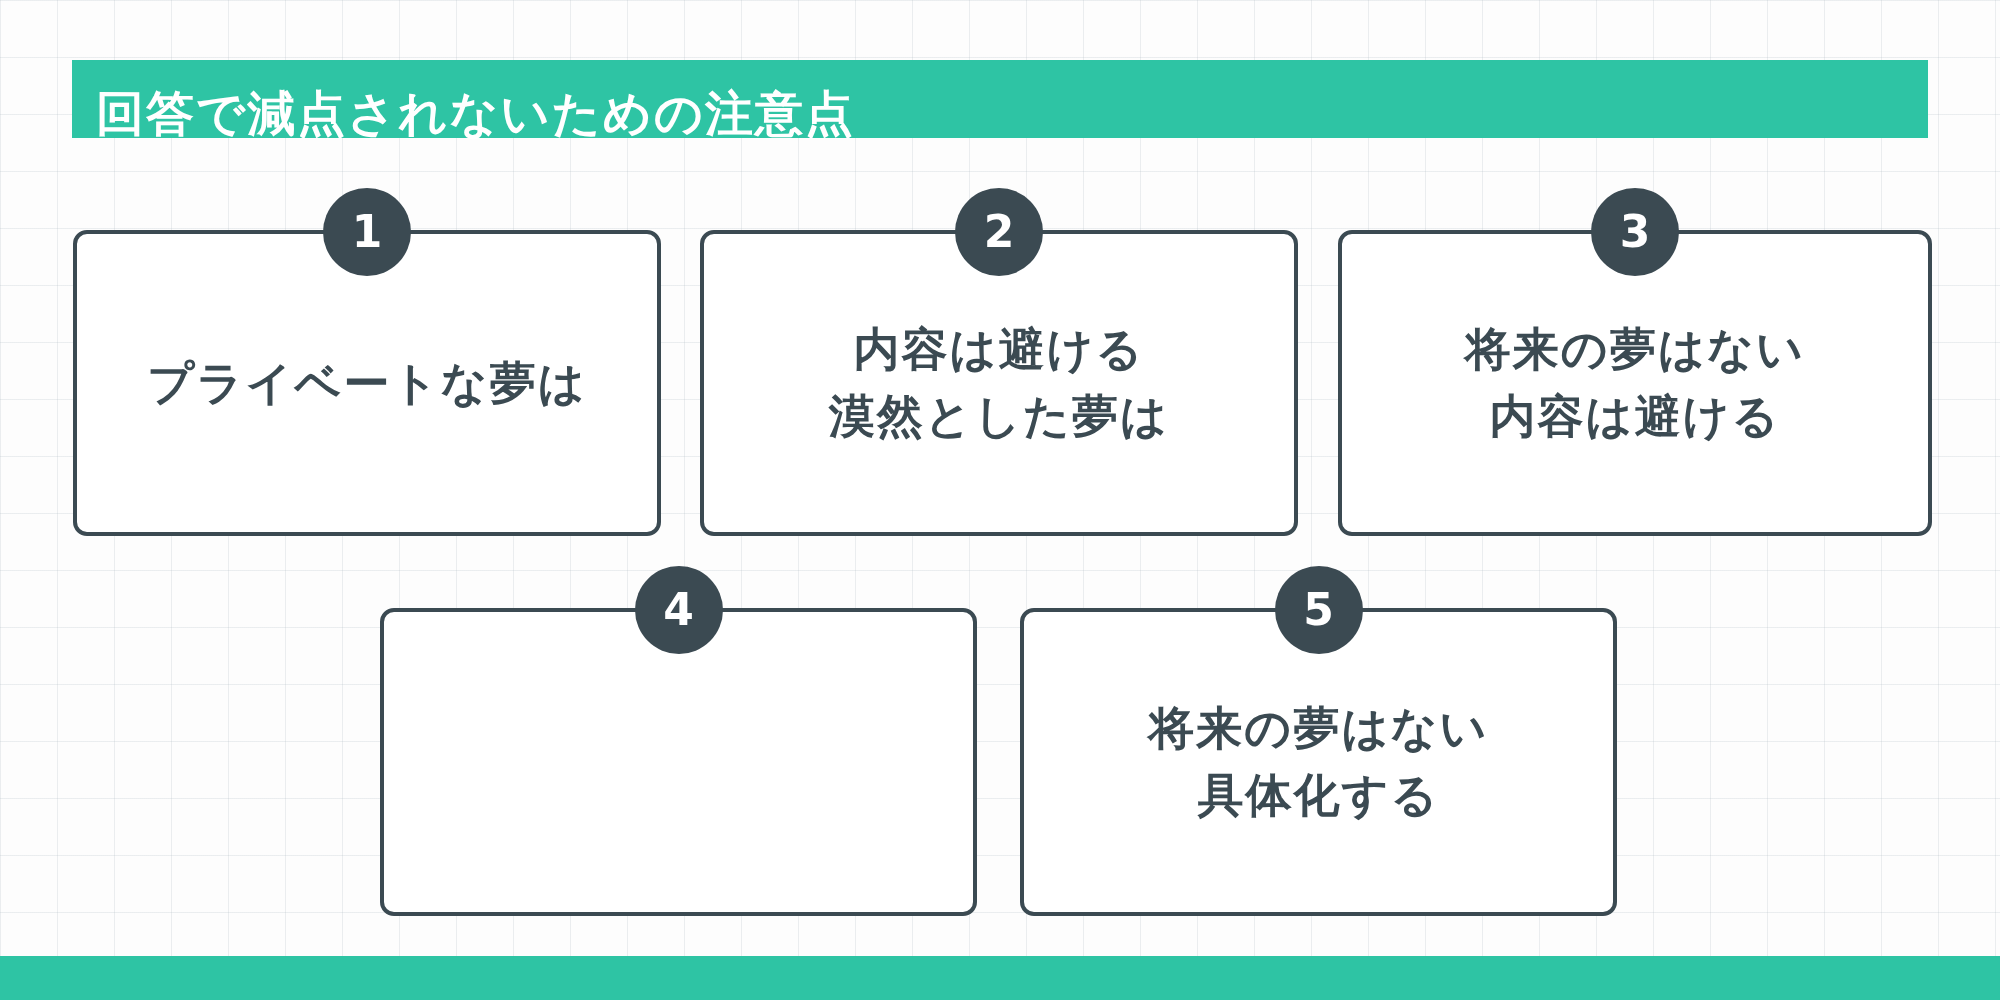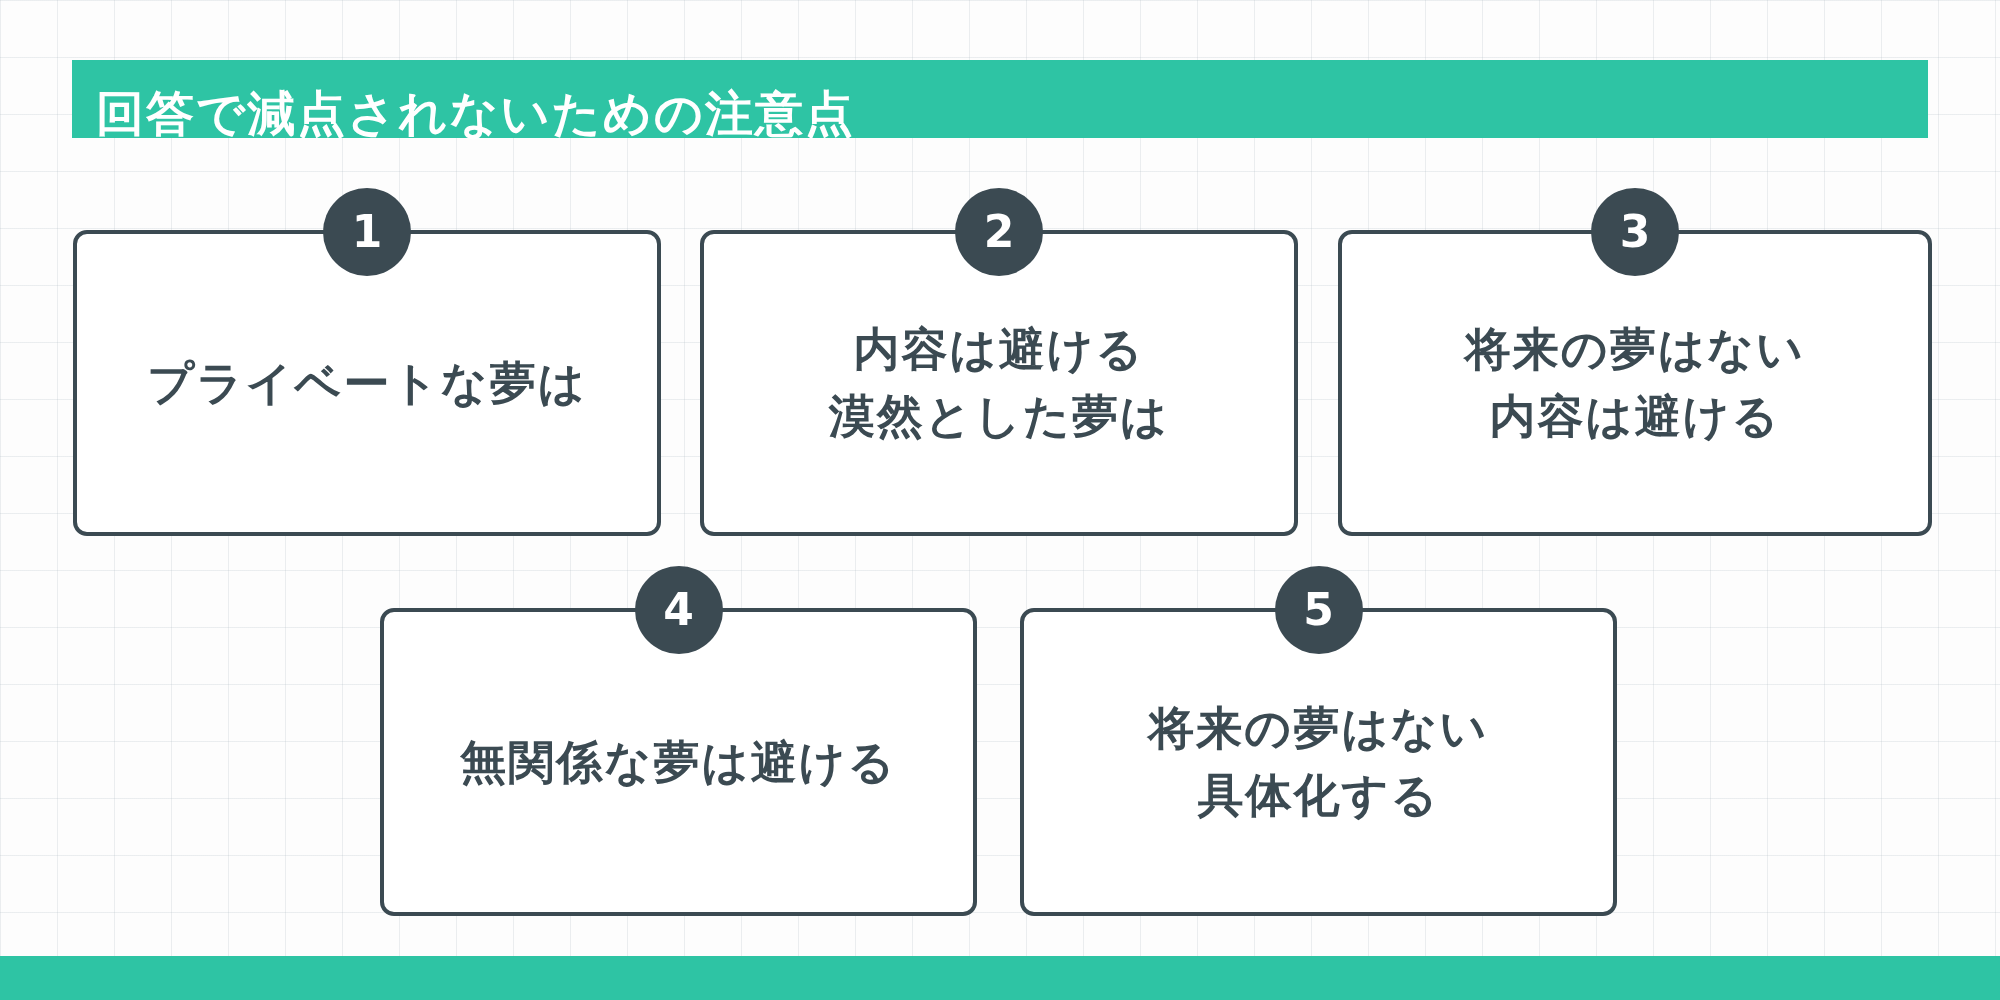--- a/index.html
+++ b/index.html
@@ -127,21 +127,20 @@
       <span class="num">3</span>
     </div>
     <div class="line">将来の夢はない</div>
     <div class="line">内容は避ける</div>
   </div>
 
   <div class="card card-4">
     <div class="badge">
       <span class="num">4</span>
     </div>
-    <div class="line">無関係な夢は避ける</div>
   </div>
 
   <div class="card card-5">
     <div class="badge">
       <span class="num">5</span>
     </div>
     <div class="line">将来の夢はない</div>
     <div class="line">具体化する</div>
   </div>
 

